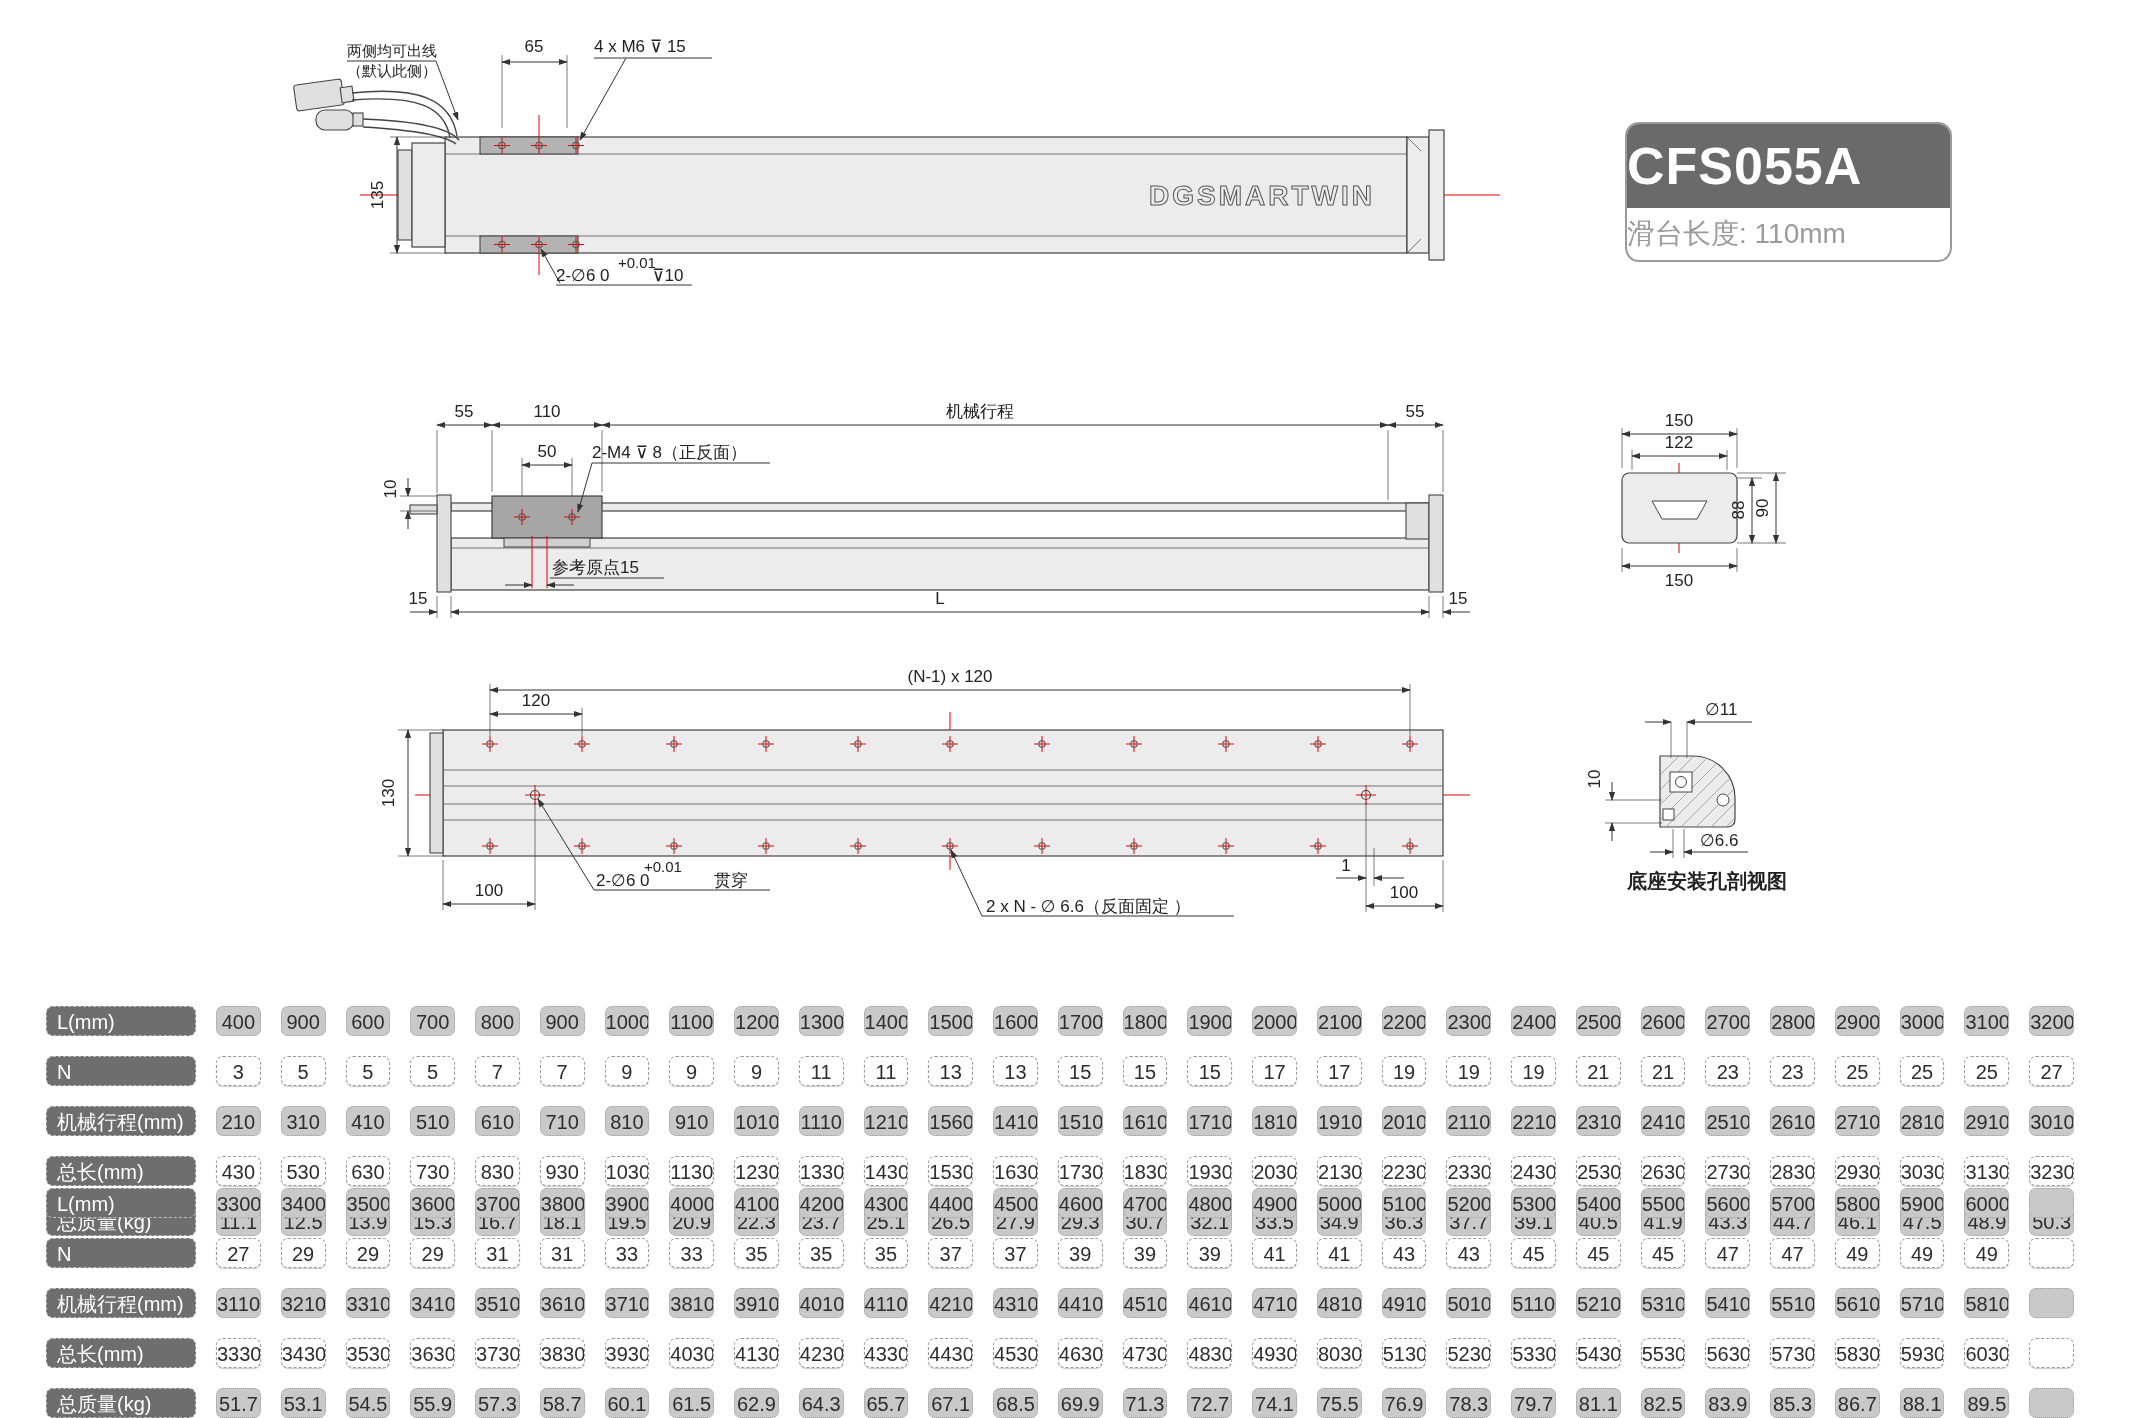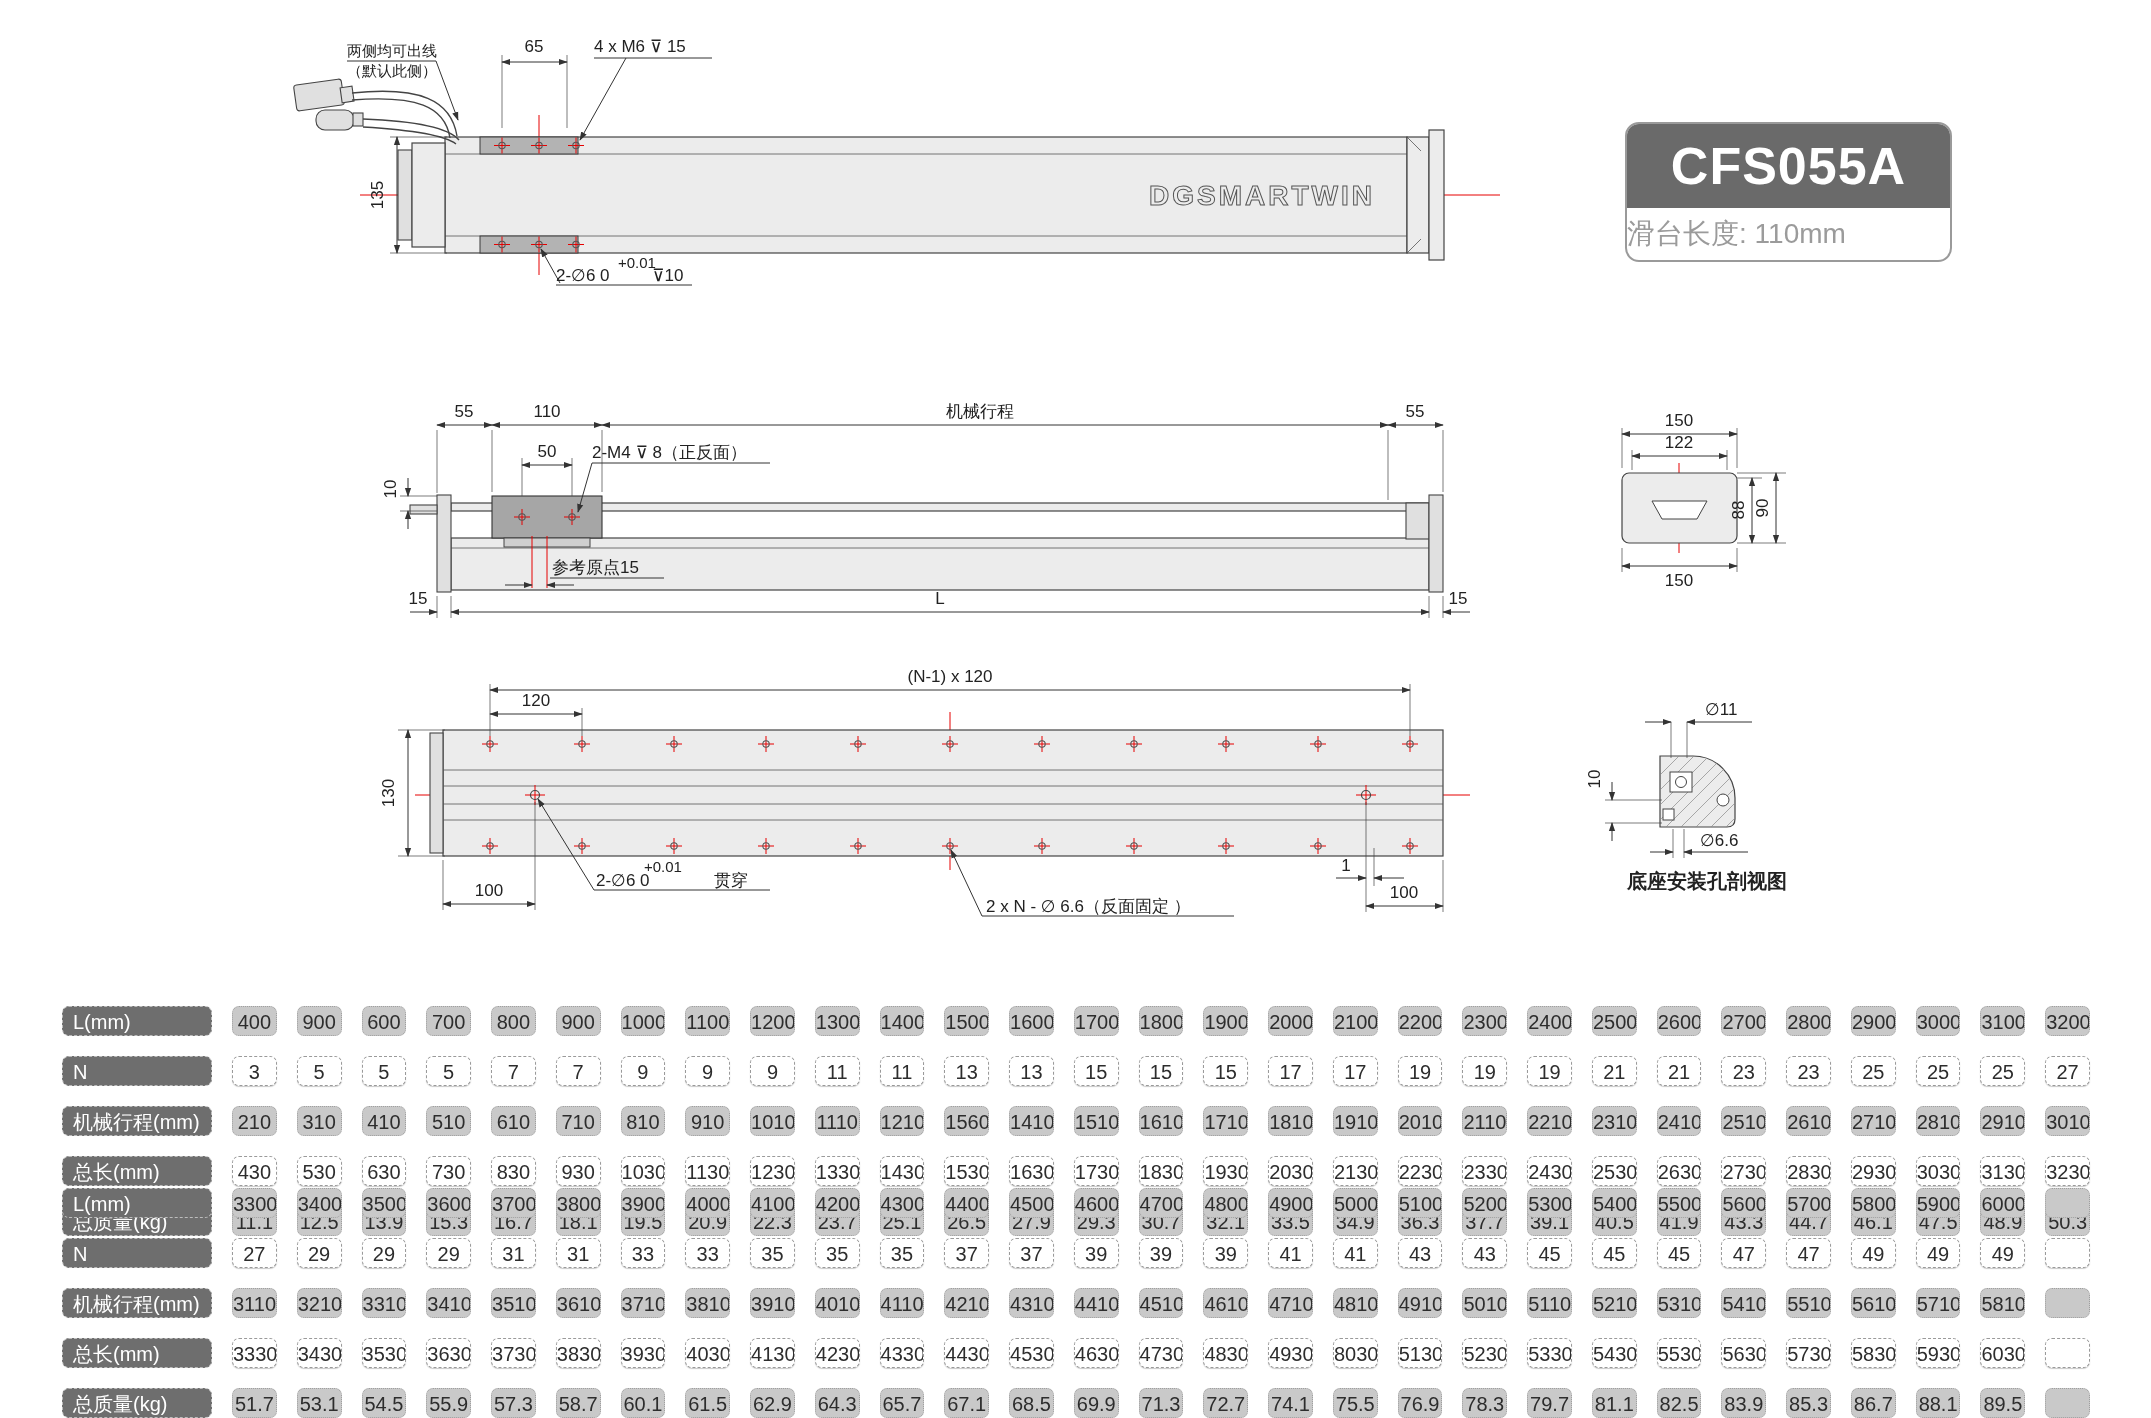--- a/index.html
+++ b/index.html
@@ -17,25 +17,25 @@
   .thin{stroke:#555;stroke-width:0.8;fill:none;}
   .red{stroke:#e60000;stroke-width:1;fill:none;}
   .dim{stroke:#333;stroke-width:1;fill:none;}
   .ext{stroke:#444;stroke-width:0.7;fill:none;}
   .cable{stroke:#444;stroke-width:1.4;fill:none;}
   .hatch{stroke:#888;stroke-width:0.7;}
   .logo{font-size:28px;font-weight:bold;letter-spacing:3px;fill:none;stroke:#555;stroke-width:1;}
   
   #title-box{position:absolute;left:1625px;top:122px;width:327px;height:140px;border:2px solid #9a9a9a;
              border-radius:14px;overflow:hidden;background:#fff;box-sizing:border-box;}
-  #title-box .model{height:84px;line-height:84px;background:#6a6a6a;color:#fff;text-align:center;
+  #title-box .model{height:84px;line-height:84px;background:#6a6a6a;color:#fff;text-align:left;
              font-size:52px;font-weight:bold;letter-spacing:1px;}
   #title-box .sub{height:52px;line-height:52px;color:#9b9b9b;font-size:28px;}
   
-  .spec-table{position:absolute;left:62px;width:2028px;display:grid;
+  .spec-table{position:absolute;left:46px;width:2028px;display:grid;
               grid-template-columns:150px repeat(29,1fr);column-gap:5px;row-gap:4px;gap:20px;}
   #spec-table-1{top:1006px;}
   #spec-table-2{top:1188px;}
   .cell{height:30px;line-height:30px;border-radius:7px;font-size:20px;box-sizing:border-box;
         white-space:nowrap;overflow:hidden;}
   .hcell{background:#6e6e6e;color:#fff;text-align:left;padding-left:10px;border:1px dashed #bdbdbd;}
   .gcell{background:#c9c9c9;color:#2d2d2d;text-align:center;border:1px dotted #9f9f9f;}
   .wcell{background:#ffffff;color:#2d2d2d;text-align:center;border:1px dashed #9a9a9a;box-shadow:0 1px 1px #c9c9c9;}
 </style>
 </head>

